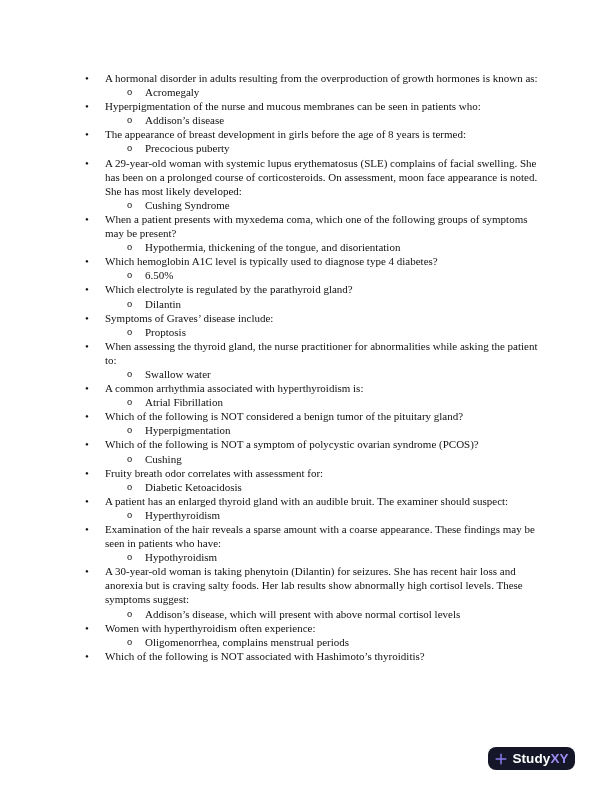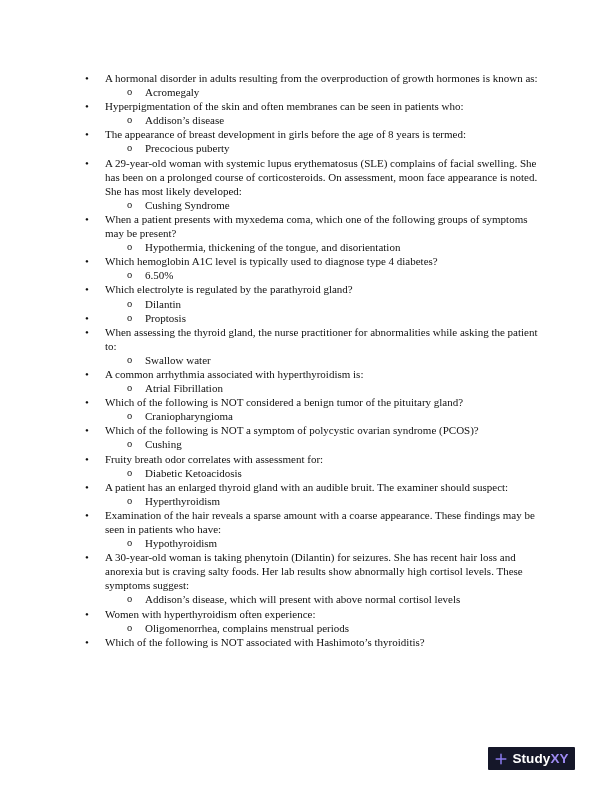--- a/index.html
+++ b/index.html
@@ -53,21 +53,21 @@
     left: -18px;
     font-size: 10.5px;
   }
   .logo-badge {
     position: absolute;
     left: 488px;
     top: 747px;
     width: 87px;
     height: 23px;
     background: #151729;
-    border-radius: 1px;
+    border-radius: 8px;
     display: flex;
     align-items: center;
     justify-content: center;
     gap: 4px;
   }
   .plus-icon {
     color: #8b7bef;
     display: inline-flex;
     align-items: center;
   }
@@ -84,40 +84,40 @@
   }
 </style>
 </head>
 <body>
 
 <div class="page">
   <div class="content">
     <ul class="qlist" id="qlist">
         <li class="q-item"><span class="marker">•</span><span>A hormonal disorder in adults resulting from the overproduction of growth hormones is known as:</span></li>
         <li class="a-item"><span class="marker">o</span><span>Acromegaly</span></li>
-        <li class="q-item"><span class="marker">•</span><span>Hyperpigmentation of the skin and often membranes can be seen in patients who:</span></li>
+        <li class="q-item"><span class="marker">•</span><span>Hyperpigmentation of the nurse and mucous membranes can be seen in patients who:</span></li>
         <li class="a-item"><span class="marker">o</span><span>Addison’s disease</span></li>
         <li class="q-item"><span class="marker">•</span><span>The appearance of breast development in girls before the age of 8 years is termed:</span></li>
         <li class="a-item"><span class="marker">o</span><span>Precocious puberty</span></li>
         <li class="q-item"><span class="marker">•</span><span>A 29-year-old woman with systemic lupus erythematosus (SLE) complains of facial swelling. She has been on a prolonged course of corticosteroids. On assessment, moon face appearance is noted. She has most likely developed:</span></li>
         <li class="a-item"><span class="marker">o</span><span>Cushing Syndrome</span></li>
         <li class="q-item"><span class="marker">•</span><span>When a patient presents with myxedema coma, which one of the following groups of symptoms may be present?</span></li>
         <li class="a-item"><span class="marker">o</span><span>Hypothermia, thickening of the tongue, and disorientation</span></li>
         <li class="q-item"><span class="marker">•</span><span>Which hemoglobin A1C level is typically used to diagnose type 4 diabetes?</span></li>
         <li class="a-item"><span class="marker">o</span><span>6.50%</span></li>
         <li class="q-item"><span class="marker">•</span><span>Which electrolyte is regulated by the parathyroid gland?</span></li>
         <li class="a-item"><span class="marker">o</span><span>Dilantin</span></li>
-        <li class="q-item"><span class="marker">•</span></li>
+        <li class="q-item"><span class="marker">•</span><span>Symptoms of Graves’ disease include:</span></li>
         <li class="a-item"><span class="marker">o</span><span>Proptosis</span></li>
         <li class="q-item"><span class="marker">•</span><span>When assessing the thyroid gland, the nurse practitioner for abnormalities while asking the patient to:</span></li>
         <li class="a-item"><span class="marker">o</span><span>Swallow water</span></li>
         <li class="q-item"><span class="marker">•</span><span>A common arrhythmia associated with hyperthyroidism is:</span></li>
         <li class="a-item"><span class="marker">o</span><span>Atrial Fibrillation</span></li>
         <li class="q-item"><span class="marker">•</span><span>Which of the following is NOT considered a benign tumor of the pituitary gland?</span></li>
-        <li class="a-item"><span class="marker">o</span><span>Craniopharyngioma</span></li>
+        <li class="a-item"><span class="marker">o</span><span>Hyperpigmentation</span></li>
         <li class="q-item"><span class="marker">•</span><span>Which of the following is NOT a symptom of polycystic ovarian syndrome (PCOS)?</span></li>
         <li class="a-item"><span class="marker">o</span><span>Cushing</span></li>
         <li class="q-item"><span class="marker">•</span><span>Fruity breath odor correlates with assessment for:</span></li>
         <li class="a-item"><span class="marker">o</span><span>Diabetic Ketoacidosis</span></li>
         <li class="q-item"><span class="marker">•</span><span>A patient has an enlarged thyroid gland with an audible bruit. The examiner should suspect:</span></li>
         <li class="a-item"><span class="marker">o</span><span>Hyperthyroidism</span></li>
         <li class="q-item"><span class="marker">•</span><span>Examination of the hair reveals a sparse amount with a coarse appearance. These findings may be seen in patients who have:</span></li>
         <li class="a-item"><span class="marker">o</span><span>Hypothyroidism</span></li>
         <li class="q-item"><span class="marker">•</span><span>A 30-year-old woman is taking phenytoin (Dilantin) for seizures. She has recent hair loss and anorexia but is craving salty foods. Her lab results show abnormally high cortisol levels. These symptoms suggest:</span></li>
         <li class="a-item"><span class="marker">o</span><span>Addison’s disease, which will present with above normal cortisol levels</span></li>

